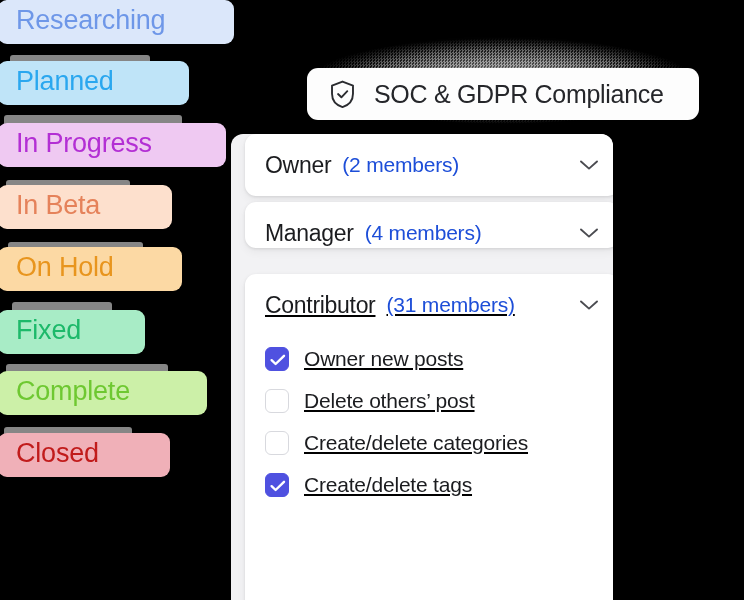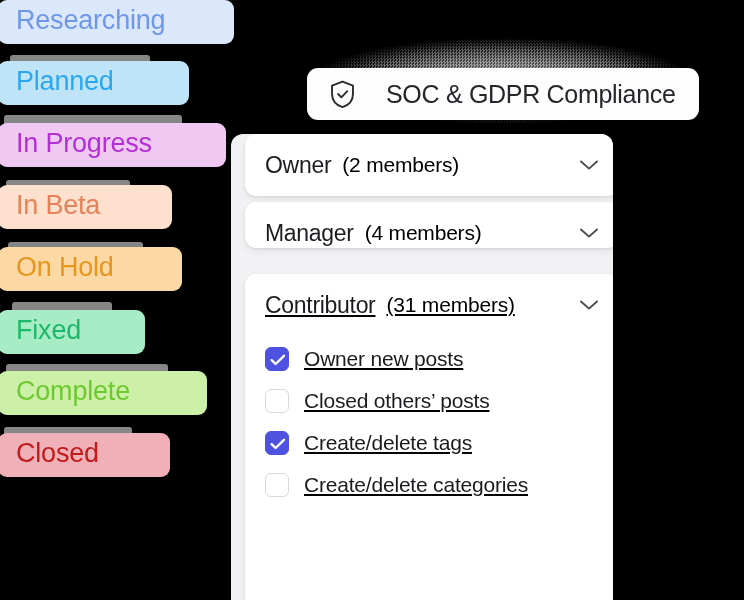--- a/index.html
+++ b/index.html
@@ -44,21 +44,21 @@
     background-image:
       repeating-conic-gradient(rgba(255,255,255,.55) 0% 25%, rgba(0,0,0,0) 0% 50%);
     background-size:3px 3px;
     -webkit-mask-image:radial-gradient(ellipse 225px 50px at 50% 50%, rgba(0,0,0,1) 40%, rgba(0,0,0,.75) 62%, rgba(0,0,0,0) 86%);
     mask-image:radial-gradient(ellipse 225px 50px at 50% 50%, rgba(0,0,0,1) 40%, rgba(0,0,0,.75) 62%, rgba(0,0,0,0) 86%);
     opacity:.85;
   }
   #compliance-pill{
     position:absolute;left:45px;top:44px;width:392px;height:52px;
     background:#fdfdfd;border-radius:11px;
-    display:flex;align-items:center;gap:30px;
+    display:flex;align-items:center;gap:18px;
     padding:0 22px;box-sizing:border-box;
     box-shadow:0 2px 7px rgba(0,0,0,.10);
   }
   #compliance-pill .label{
     font-size:25px;color:#25262a;letter-spacing:-.3px;white-space:nowrap;
   }
   .shield-icon{width:27px;height:29px;flex:0 0 auto;display:block;}
 
   
   #roles-panel{
@@ -69,21 +69,21 @@
   .role-card{
     position:absolute;left:14px;width:374px;
     background:#fff;border-radius:11px;
     box-shadow:0 1px 3px rgba(0,0,0,.10), 0 4px 10px rgba(0,0,0,.05);
   }
   .role-head{
     display:flex;align-items:center;
     height:62px;padding:0 20px;box-sizing:border-box;
   }
   .role-name{font-size:23px;color:#1b1c1f;letter-spacing:-.3px;}
-  .role-count{font-size:21px;color:#000000;margin-left:11px;letter-spacing:-.2px;}
+  .role-count{font-size:21px;color:#1d4ed8;margin-left:11px;letter-spacing:-.2px;}
   .chev{margin-left:auto;width:20px;height:12px;flex:0 0 auto;}
 
   .perm-list{padding:2px 0 16px 0;}
   .perm-row{
     display:flex;align-items:center;gap:15px;
     height:42px;padding:0 20px;box-sizing:border-box;
   }
   .cbox{
     width:24px;height:24px;border-radius:6px;flex:0 0 auto;
     box-sizing:border-box;position:relative;
@@ -174,29 +174,29 @@
         <div class="perm-row">
           <span class="cbox on">
             <svg viewBox="0 0 18 14" width="18" height="14" fill="none">
               <path d="M2.6 7.2 L6.6 11.0 L15.0 2.8" stroke="#ffffff" stroke-width="2.4" stroke-linecap="round" stroke-linejoin="round"></path>
             </svg>
           </span>
           <span class="perm-label">Owner new posts</span>
         </div>
         <div class="perm-row">
           <span class="cbox off"></span>
-          <span class="perm-label">Closed others’ posts</span>
+          <span class="perm-label">Delete others’ post</span>
+        </div>
+        <div class="perm-row">
+          <span class="cbox off"></span>
+          <span class="perm-label">Create/delete categories</span>
         </div>
         <div class="perm-row">
           <span class="cbox on">
             <svg viewBox="0 0 18 14" width="18" height="14" fill="none">
               <path d="M2.6 7.2 L6.6 11.0 L15.0 2.8" stroke="#ffffff" stroke-width="2.4" stroke-linecap="round" stroke-linejoin="round"></path>
             </svg>
           </span>
           <span class="perm-label">Create/delete tags</span>
         </div>
-        <div class="perm-row">
-          <span class="cbox off"></span>
-          <span class="perm-label">Create/delete categories</span>
-        </div>
       </div>
     </div>
   </div>
 
 </body></html>

